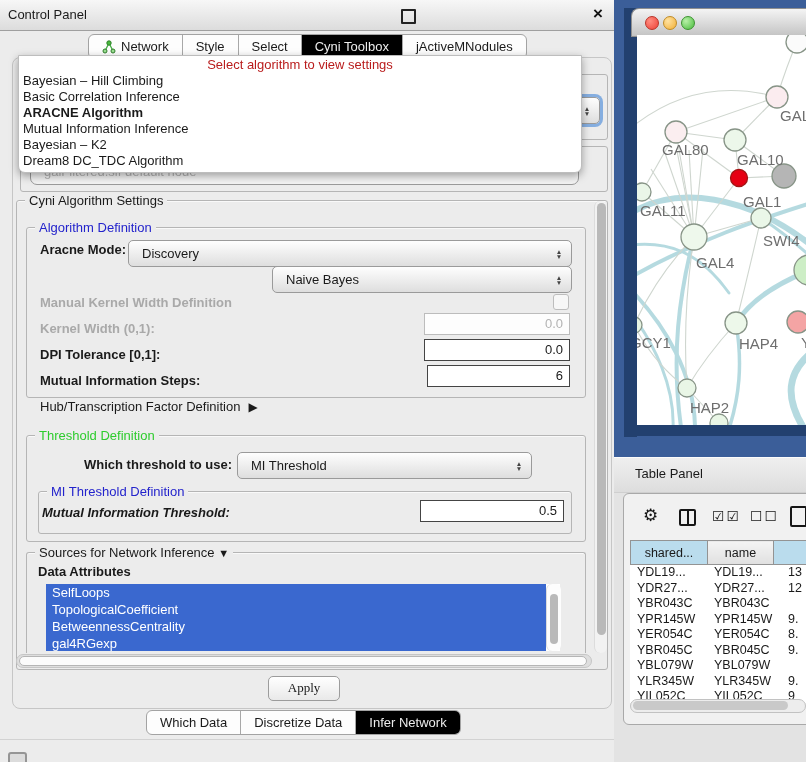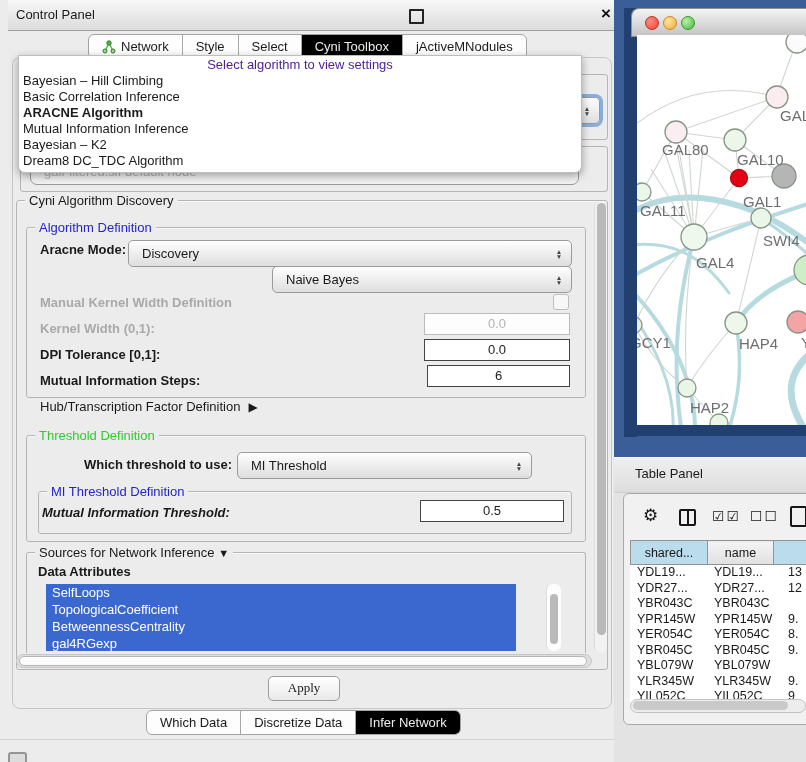--- a/index.html
+++ b/index.html
@@ -2,21 +2,21 @@
 <html><head>
 <meta charset="utf-8">
 <style>
   html,body{margin:0;padding:0;}
   .screen{position:relative;width:806px;height:762px;overflow:hidden;background:#ececec;
           font-family:"Liberation Sans","DejaVu Sans",sans-serif;color:#1a1a1a;}
   .abs{position:absolute;}
 
   
   .cp-titlebar{left:0;top:0;width:614px;height:30px;background:linear-gradient(#f7f7f7,#dcdcdc);
-               border-bottom:1px solid #9f9f9f;margin-left:8px;}
+               border-bottom:1px solid #9f9f9f;}
   .cp-title{left:8px;top:7px;font-size:13px;font-weight:bold;}
   .cp-title{font-weight:normal;}
   .float-btn{right:198px;top:9px;width:11px;height:11px;border:2px solid #222;border-radius:1px;}
   .close-btn{left:593px;top:4px;font-size:17px;font-weight:bold;color:#111;}
   .tick{left:10px;top:0;width:1px;height:6px;background:#8a8a8a;}
 
   .seg{display:flex;position:absolute;height:23px;border:1px solid #a3a3a3;border-radius:6px;
        background:#fdfdfd;overflow:hidden;font-size:13px;}
   .seg .segi{display:flex;align-items:center;padding:0 13px;border-left:1px solid #a8a8a8;white-space:nowrap;}
   .seg .segi:first-child{border-left:none;}
@@ -37,46 +37,46 @@
   .legend.green{color:#2ecc2e;}
 
   
   .combo{position:absolute;height:25px;border:1px solid #9a9a9a;border-radius:5px;
          background:linear-gradient(#fefefe,#dedede);display:flex;align-items:center;font-size:13px;justify-content:center;}
   .combo .val{padding-left:13px;flex:1;white-space:nowrap;overflow:hidden;}
   .spin{display:flex;flex-direction:column;align-items:center;justify-content:center;
         width:16px;margin-right:4px;color:#444;}
   .spin i{font-style:normal;font-size:6.5px;line-height:5px;}
   .field{position:absolute;height:20px;border:1px solid #444;background:#fff;font-size:13px;
-         text-align:center;padding:0 6px;line-height:20px;}
+         text-align:right;padding:0 6px;line-height:20px;}
   .field.dis{border:1px solid #bcbcbc;color:#b3b3b3;background:#fdfdfd;}
   .lbl{position:absolute;font-size:13px;font-weight:bold;white-space:nowrap;}
   .lbl.dis{color:#a9a9a9;}
   .checkbox{position:absolute;width:14px;height:14px;border:1px solid #bdbdbd;border-radius:3px;background:#f7f7f7;}
 
   
   .popup{left:18px;top:55px;width:562px;height:116px;background:#fff;border:1px solid #bdbdbd;
          border-radius:0 0 7px 7px;box-shadow:0 3px 9px rgba(0,0,0,.35);z-index:40;}
-  .popup .ph{text-align:center;color:#4c1d95;font-size:13px;height:16px;line-height:16px;margin-top:1px;}
+  .popup .ph{text-align:center;color:#b91c1c;font-size:13px;height:16px;line-height:16px;margin-top:1px;}
   .popup .item{font-size:13px;height:16px;line-height:16px;padding-left:4px;white-space:nowrap;}
   .popup .item.bold{font-weight:bold;}
 
   
   .bgbox{position:absolute;border:1px solid #b5b5b5;border-radius:3px;z-index:2;}
   .combo.focused{box-shadow:0 0 0 3px #85aee0;z-index:3;}
   .combo.dis{background:#f3f3f3;color:#b3b3b3;z-index:3;}
 
   
   .vtrack{position:absolute;background:#f2f2f2;border-left:1px solid #dcdcdc;border-radius:6px;}
   .vthumb{position:absolute;background:#b9b9b9;border-radius:5px;}
   .htrack{position:absolute;background:#dedede;border:1px solid #c6c6c6;border-radius:7px;}
   .hthumb{position:absolute;background:#fbfbfb;border:1px solid #b5b5b5;border-radius:5px;}
 
   
-  .attr-list{position:absolute;left:46px;top:584px;width:470px;height:67px;background:#fff;overflow:hidden;}
+  .attr-list{position:absolute;left:46px;top:584px;width:514px;height:67px;background:#fff;overflow:hidden;}
   .attr-list .row{width:494px;height:17px;line-height:17px;background:#3a68cf;color:#fff;
                   font-size:13px;padding-left:6px;}
   .hub-arrow{font-size:12px;margin-left:8px;}
 
   .apply-btn{left:268px;top:676px;width:70px;height:23px;border:1px solid #9c9c9c;border-radius:5px;
              background:linear-gradient(#ffffff,#e9e9e9);font-size:13px;text-align:center;line-height:22px;font-family:Liberation Serif, serif;}
 
   .mini-icon{left:8px;top:752px;width:15px;height:14px;border:2px solid #959595;border-radius:3px;background:#dcdcdc;}
 
   
@@ -178,21 +178,21 @@
     <div class="item">Bayesian – Hill Climbing</div>
         <div class="item">Basic Correlation Inference</div>
         <div class="item bold">ARACNE Algorithm</div>
         <div class="item">Mutual Information Inference</div>
         <div class="item">Bayesian – K2</div>
         <div class="item">Dream8 DC_TDC Algorithm</div>
       </div>
   </div>
 
   <div class="titled" style="left:16px;top:200px;width:590px;height:468px;">
-    <span class="legend">Cyni Algorithm Discovery</span>
+    <span class="legend">Cyni Algorithm Settings</span>
   </div>
 
   <div class="titled" style="left:26px;top:227px;width:558px;height:169px;">
     <span class="legend blue">Algorithm Definition</span>
   </div>
   <div class="lbl" style="left:40px;top:242px;">Aracne Mode:</div>
   <div class="combo" style="left:128px;top:240px;width:442px;">
     <span class="val">Discovery</span>
     <span class="spin">
         <i>▲</i>

